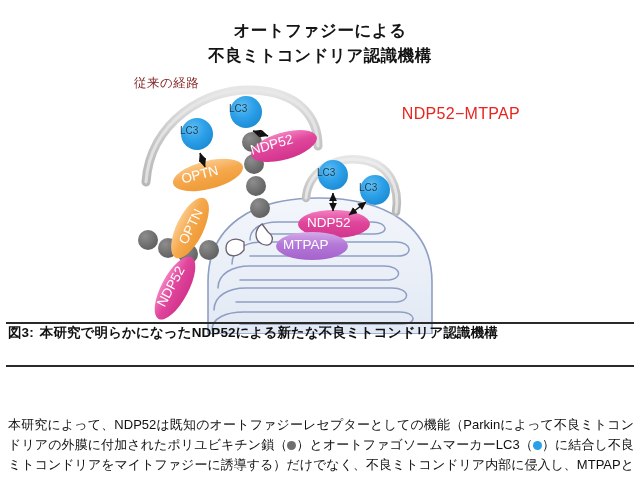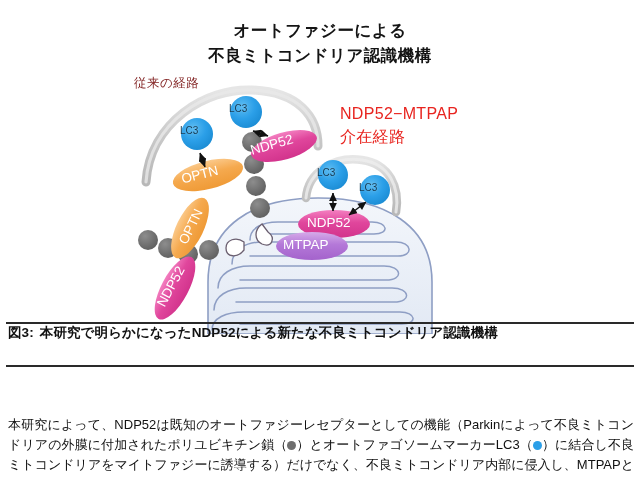--- a/index.html
+++ b/index.html
@@ -41,21 +41,21 @@
     letter-spacing: 0.5px;
     color: #141414;
   }
   .fig-title .line2 { display: block; }
 
   
   .red-annot {
     position: absolute;
     left: 340px; top: 90px;
     width: 180px;
-    text-align: left;
+    text-align: right;
     color: #e8241f;
     font-size: 16px;
     line-height: 1.45;
     letter-spacing: 0.3px;
   }
   .red-annot .red-line2 { display: block; }
 
   
   .pathway-label {
     position: absolute;
@@ -251,21 +251,20 @@
 
   <div class="fig-title">
     <span>オートファジーによる</span>
     <span class="line2">不良ミトコンドリア認識機構</span>
   </div>
 
   <div class="pathway-label">従来の経路</div>
 
   <div class="red-annot">
     <span>NDP52−MTPAP</span>
-    <span class="red-line2">介在経路</span>
   </div>
 
   <div class="lbl lbl-lc3" style="left:180px; top:113px;">LC3</div>
   <div class="lbl lbl-lc3" style="left:229px; top:91px;">LC3</div>
   <div class="lbl lbl-lc3" style="left:317px; top:155px;">LC3</div>
   <div class="lbl lbl-lc3" style="left:359px; top:170px;">LC3</div>
 
   <div class="lbl lbl-ellipse" style="left:181px; top:155px; transform:rotate(-14deg);">OPTN</div>
   <div class="lbl lbl-ellipse" style="left:250px; top:125px; transform:rotate(-16deg);">NDP52</div>
   <div class="lbl lbl-ellipse" style="left:172px; top:207px; transform:rotate(-64deg);">OPTN</div>

